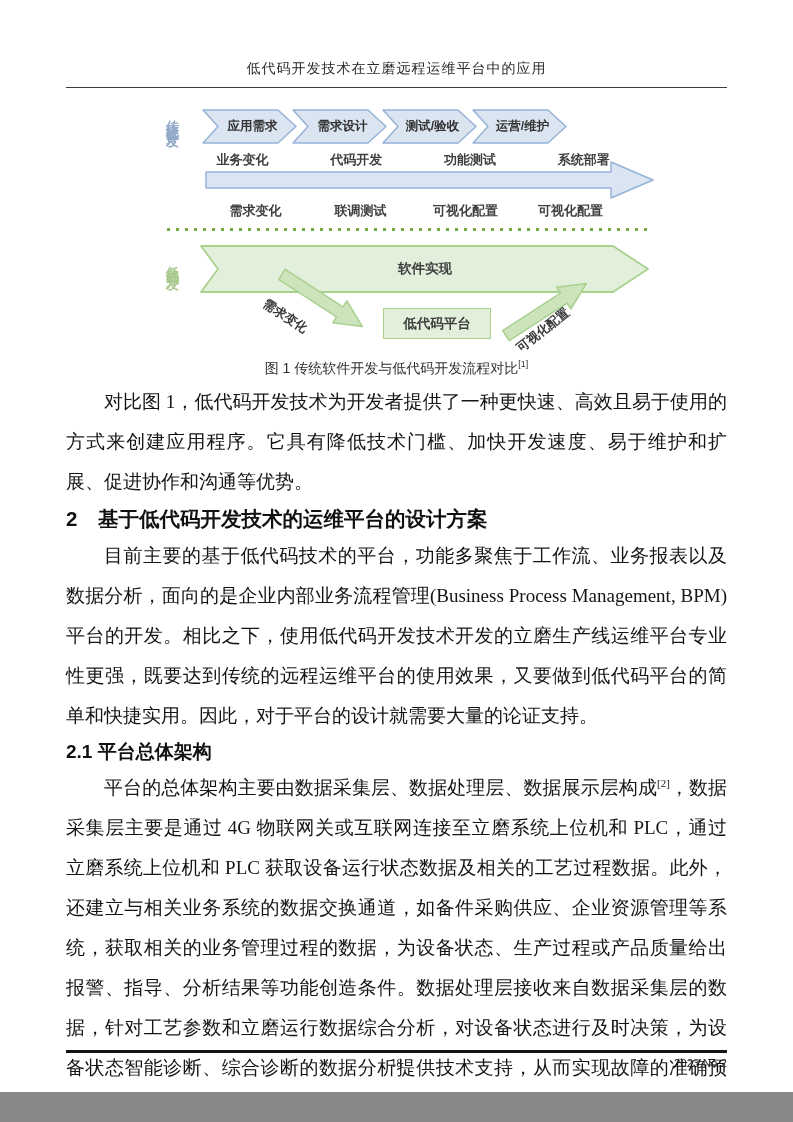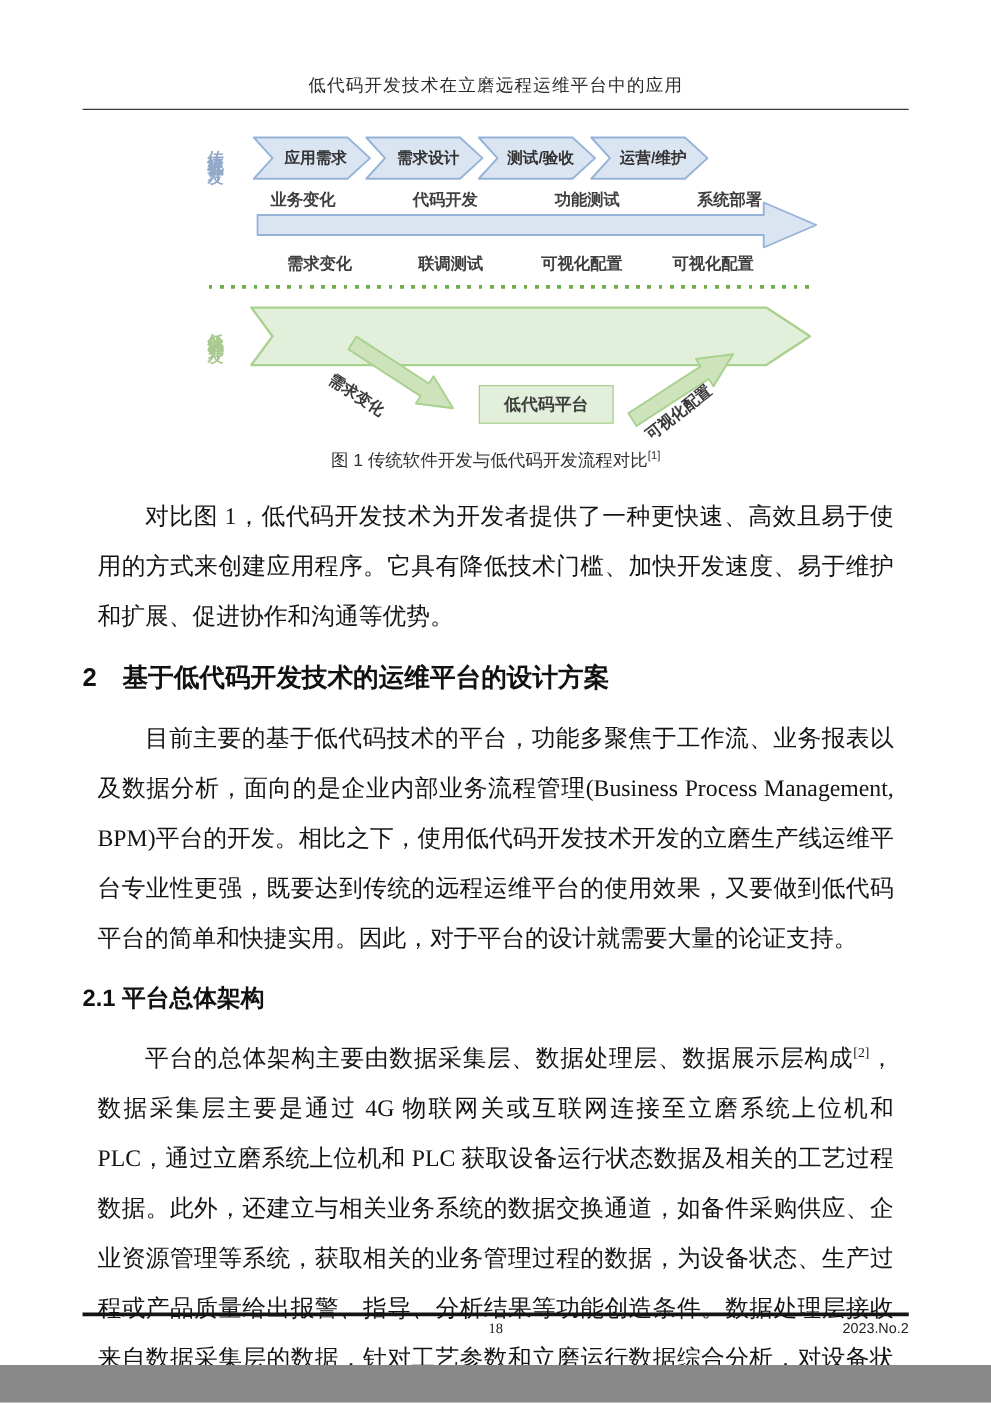--- a/index.html
+++ b/index.html
@@ -73,21 +73,21 @@
   }
   .caption{
     position:absolute;top:359px;left:0;right:0;text-align:center;
     font-family:"Liberation Sans","DejaVu Sans",sans-serif;
     font-size:14px;font-weight:normal;color:#2f2f2f;
   }
   .caption sup{font-size:9px;}
   
   .body-text{position:absolute;left:66px;top:382px;width:661px;}
   .para{
-    margin:12px;font-size:19px;line-height:40px;
+    margin:0;font-size:19px;line-height:40px;
     text-align:justify;text-indent:2em;color:#141414;
   }
   .para sup{font-size:11px;line-height:0;}
   .h2{
     margin:0;font-family:"Liberation Sans","DejaVu Sans",sans-serif;
     font-size:20.5px;font-weight:bold;line-height:34px;color:#111;
   }
   .h3{
     margin:0;font-family:"Liberation Sans","DejaVu Sans",sans-serif;
     font-size:19px;font-weight:bold;line-height:32px;color:#111;
@@ -160,20 +160,21 @@
       <span>可视化配置</span>
     </div>
 
     <div class="dotted-rule"></div>
 
     <div class="side-label green">低代码开发</div>
 
     <svg class="big-green-arrow" viewBox="0 0 452 50" preserveAspectRatio="none">
       <polygon points="2,2 414,2 449,25 414,48 2,48 19,25" fill="#e2efda" stroke="#a9d18e" stroke-width="1.8" stroke-linejoin="round"></polygon>
     </svg>
+    <div class="big-green-label">软件实现</div>
 
     <div class="diag-arrow diag1">
       <svg viewBox="0 0 100 30" preserveAspectRatio="none">
         <polygon points="1,9 70,9 70,2 97,15 70,28 70,21 1,21" fill="#cde3bc" stroke="#a9d18e" stroke-width="1.5" stroke-linejoin="round"></polygon>
       </svg>
     </div>
     <div class="diag-label diag-label-1">需求变化</div>
 
     <div class="platform-box">低代码平台</div>
 

